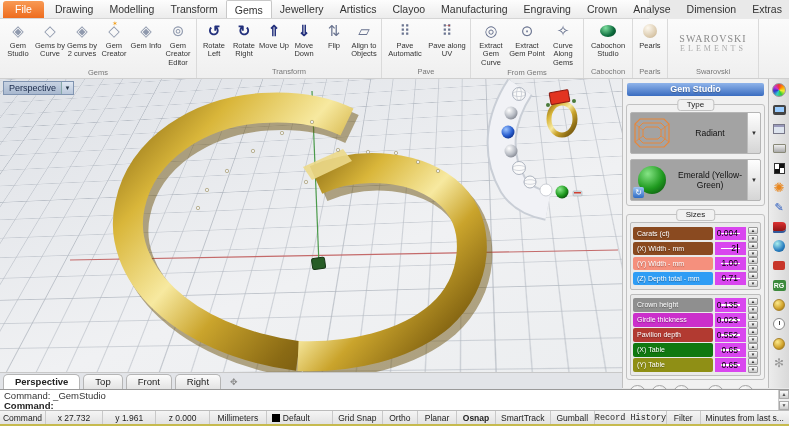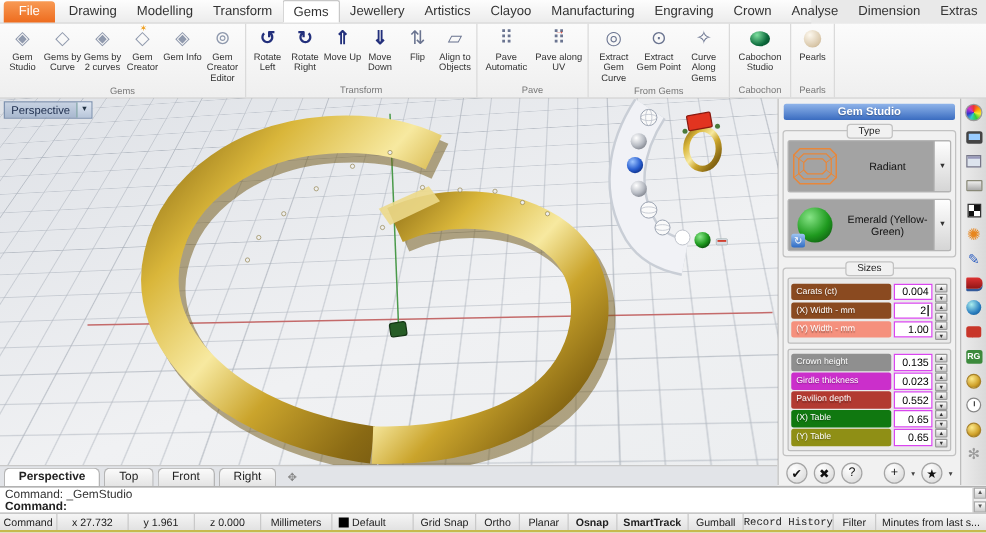--- a/index.html
+++ b/index.html
@@ -78,21 +78,21 @@
   .type-icon { width:42px; display:flex; align-items:center; justify-content:center; }
   .type-label { flex:1; display:flex; align-items:center; justify-content:center; text-align:center; font-size:8.5px; color:#111; padding:0 1px; }
   .dd-btn { width:13px; border-left:1px solid #bbb; background:linear-gradient(#fefefe,#d5d5d5); font-size:6px; color:#333; display:flex; align-items:center; justify-content:center; }
   .emerald-ball { width:28px; height:28px; border-radius:50%; background:radial-gradient(circle at 35% 28%,#86e486,#1f9a1f 55%,#07430a); }
   .sync-badge { position:absolute; left:2px; bottom:2px; width:11px; height:11px; border-radius:2px;
     background:linear-gradient(#9ec4f2,#2f6cc4); color:#fff; font-size:8px; line-height:11px; text-align:center; }
   .size-box { border:1px solid #bdbdbd; border-radius:2px; background:#eaeaea; padding:2px; margin-bottom:4px; }
   .size-row { display:flex; align-items:stretch; height:13.5px; margin:1.5px 0; gap:2px; }
   .size-label { flex:1; border-radius:2px; color:#fff; font-size:7px; line-height:13.5px; padding-left:4px;
     white-space:nowrap; overflow:hidden; text-shadow:0 1px 1px rgba(0,0,0,.35); }
-  .size-value { width:31px; background:#fff; border:1px solid #d946ef; font-size:8.5px; display:flex; align-items:center; justify-content:flex-end; padding-right:2px; color:#000; }
+  .size-value { width:31px; background:#fff; border:6px solid #d946ef; font-size:8.5px; display:flex; align-items:center; justify-content:flex-end; padding-right:2px; color:#000; }
   .size-value .tcaret { width:1px; height:9px; background:#000; margin-left:1px; }
   .spinner { width:10px; display:flex; flex-direction:column; gap:1px; }
   .sp-btn { flex:1; font-size:4.5px; line-height:5px; text-align:center; background:linear-gradient(#fff,#c8c8c8); border:1px solid #999; color:#333; border-radius:1px; }
   .panel-actions { display:flex; align-items:center; gap:5px; padding:5px 6px 0; }
   .round-btn { width:17px; height:17px; border-radius:50%; border:1px solid #a5a5a5;
     background:radial-gradient(circle at 35% 28%,#fff,#d5d5d5); font-size:10px; display:flex; align-items:center; justify-content:center; color:#111; }
   .act-caret { font-size:6px; color:#444; }
   .spacer { flex:1; }
 
   
@@ -261,20 +261,29 @@
   <div class="rgroup g-pearls">
     <div class="ritems">
       <div class="ritem">
           <span class="ricon">
             <span class="ic-pearl"></span>
           </span>
           <span class="rlabel">Pearls</span>
         </div>
     </div>
     <div class="rgroup-label">Pearls</div>
+  </div>
+  <div class="rgroup g-swarovski">
+    <div class="ritems">
+      <div class="swarovski-box">
+        <span class="sw-l1">SWAROVSKI</span>
+        <span class="sw-l2">ELEMENTS</span>
+      </div>
+    </div>
+    <div class="rgroup-label">Swarovski</div>
   </div>
   <div class="rgroup" style="border-right:none; flex:1;"></div>
 </div>
 
 <div class="viewport">
   <div class="grid"></div>
 
   <svg class="ring-svg" width="622" height="293" viewBox="0 0 622 293">
     <defs>
       <linearGradient id="gold" x1="0" y1="0" x2="1" y2="1">
@@ -442,20 +451,30 @@
       <div class="size-row">
         <span class="size-label" style="background: rgb(245, 144, 125);">(Y) Width - mm</span>
         <span class="size-value">
             <span>1.00</span>
           </span>
         <span class="spinner">
             <span class="sp-btn">▲</span>
             <span class="sp-btn">▼</span>
           </span>
       </div>
+      <div class="size-row">
+        <span class="size-label" style="background: rgb(47, 157, 245);">(Z) Depth total - mm</span>
+        <span class="size-value">
+            <span>0.71</span>
+          </span>
+        <span class="spinner">
+            <span class="sp-btn">▲</span>
+            <span class="sp-btn">▼</span>
+          </span>
+      </div>
     </div>
 
     <div class="size-box" style="margin-bottom:0;">
       <div class="size-row">
         <span class="size-label" style="background: rgb(143, 143, 143);">Crown height</span>
         <span class="size-value">
             <span>0.135</span>
           </span>
         <span class="spinner">
             <span class="sp-btn">▲</span>
@@ -574,18 +593,18 @@
   <div class="scell" style="width:46px;">Command</div>
   <div class="scell" style="width:62px;">x 27.732</div>
   <div class="scell" style="width:58px;">y 1.961</div>
   <div class="scell" style="width:58px;">z 0.000</div>
   <div class="scell" style="width:62px;">Millimeters</div>
   <div class="scell layer-chip" style="width:72px; justify-content:flex-start;text-align:right;">Default</div>
   <div class="scell" style="width:54px;">Grid Snap</div>
   <div class="scell" style="width:38px;">Ortho</div>
   <div class="scell" style="width:42px;">Planar</div>
   <div class="scell bold" style="width:42px;">Osnap</div>
-  <div class="scell" style="width:58px;font-weight:bold;">SmartTrack</div>
+  <div class="scell" style="width:58px;">SmartTrack</div>
   <div class="scell" style="width:48px;">Gumball</div>
   <div class="scell" style="width:72px;font-family:Liberation Mono, monospace;">Record History</div>
   <div class="scell" style="width:36px;">Filter</div>
   <div class="scell grow">Minutes from last s...</div>
 </div>
 
 </body></html>

